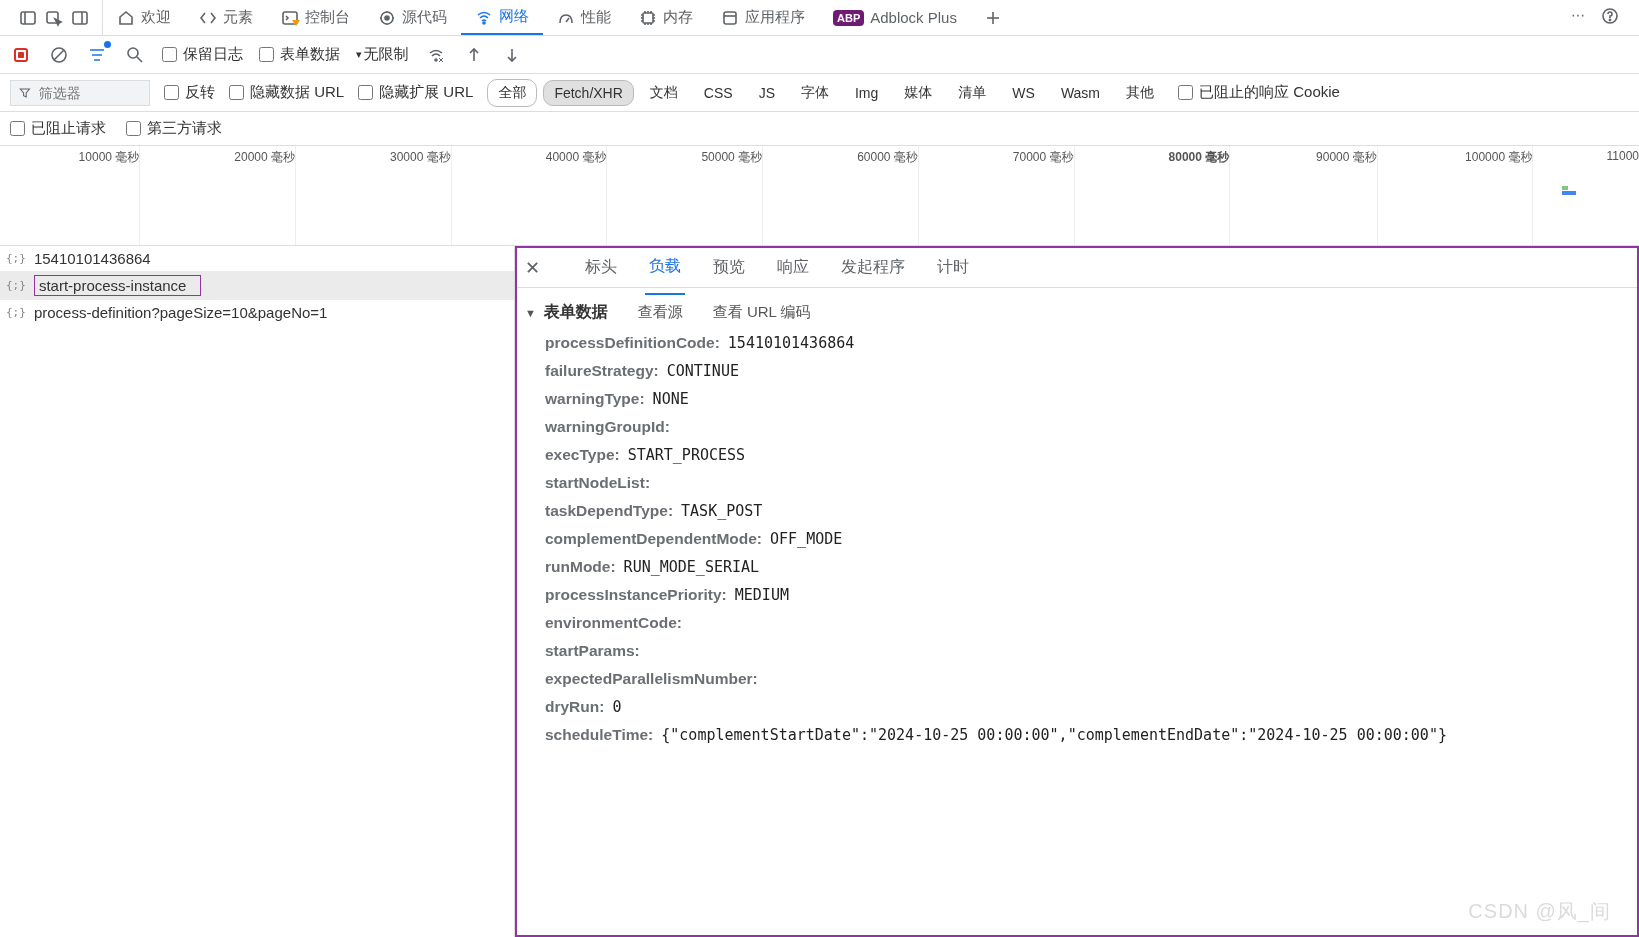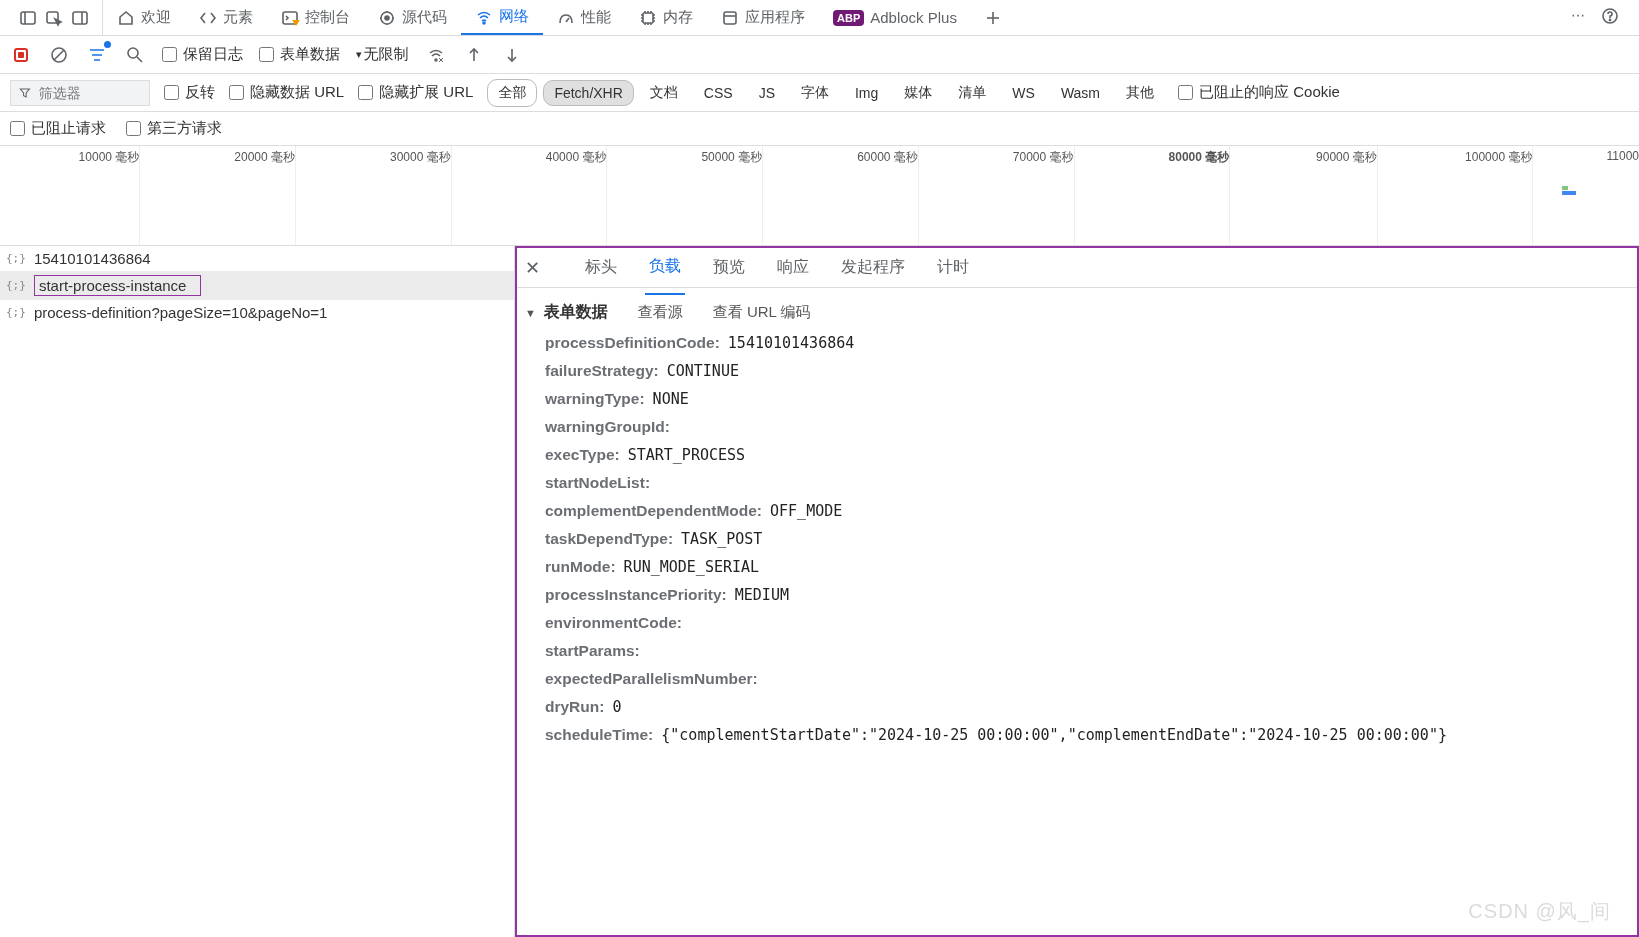--- a/index.html
+++ b/index.html
@@ -383,28 +383,28 @@
           </div>
           <div class="kv">
             <span class="k">execType:</span>
             <span class="v">START_PROCESS</span>
           </div>
           <div class="kv">
             <span class="k">startNodeList:</span>
             <span class="v"></span>
           </div>
           <div class="kv">
+            <span class="k">taskDependType:</span>
+            <span class="v">TASK_POST</span>
+          </div>
+          <div class="kv">
             <span class="k">complementDependentMode:</span>
             <span class="v">OFF_MODE</span>
           </div>
           <div class="kv">
-            <span class="k">taskDependType:</span>
-            <span class="v">TASK_POST</span>
-          </div>
-          <div class="kv">
             <span class="k">runMode:</span>
             <span class="v">RUN_MODE_SERIAL</span>
           </div>
           <div class="kv">
             <span class="k">processInstancePriority:</span>
             <span class="v">MEDIUM</span>
           </div>
           <div class="kv">
             <span class="k">environmentCode:</span>
             <span class="v"></span>

